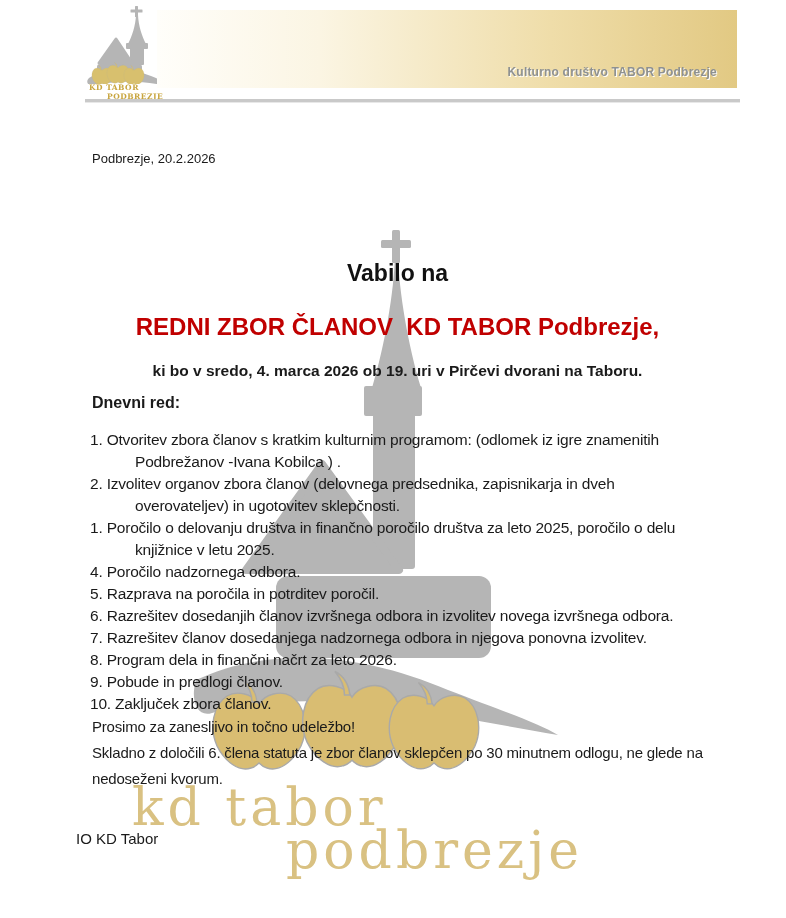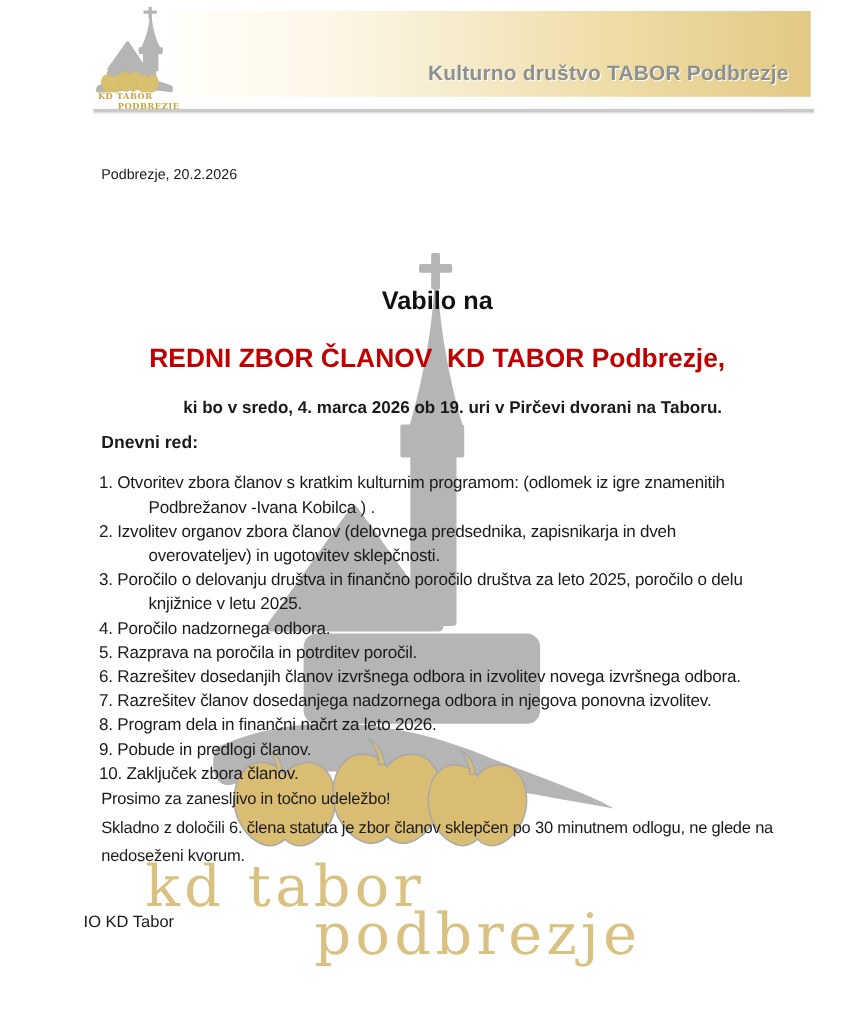--- a/index.html
+++ b/index.html
@@ -10,40 +10,40 @@
   
   .logo-wrap{left:86px;top:6px;width:102px;height:100px;}
   .logo-text{position:absolute;color:#c8a53f;font-family:"DejaVu Serif",serif;
              font-size:7.5px;font-weight:bold;letter-spacing:.5px;white-space:nowrap;}
   .logo-t1{left:3px;top:77px;}
   .logo-t2{left:21px;top:86px;}
   .banner{left:157px;top:10px;width:580px;height:78px;
           background:linear-gradient(90deg,#fffefa 0%,#fbf5e3 28%,#efdda9 68%,#e2c983 100%);
           display:flex;align-items:flex-end;justify-content:flex-end;
           padding:0 20px 9px 0;box-sizing:border-box;}
-  .banner-text{font-size:19px;font-weight:bold;color:#8e9192;
+  .banner-text{font-size:12px;font-weight:bold;color:#8e9192;
                text-shadow:1px 1px 0 rgba(255,255,255,.95);letter-spacing:.2px;}
   .header-rule{left:85px;top:99px;width:655px;height:3px;background:#c9c9c9;
                border-bottom:1px solid #e8e8e8;}
 
   
   .wm-svg{left:0;top:0;z-index:0;}
   .wm-text{position:absolute;z-index:0;color:#d9c182;font-family:"DejaVu Serif",serif;
            font-size:52px;letter-spacing:4px;white-space:nowrap;line-height:1;}
   .wm-line1{left:132px;top:781px;}
   .wm-line2{left:286px;top:824px;}
 
   
   .content{z-index:2;}
   .date-line{left:92px;top:151px;font-size:13px;}
   .doc-title{left:85px;top:260px;width:625px;text-align:center;
              font-size:23px;font-weight:bold;color:#111;}
   .doc-subtitle{left:85px;top:313px;width:625px;text-align:center;
                 font-size:24px;font-weight:bold;}
-  .doc-when{left:99px;top:362px;width:625px;text-align:center;
+  .doc-when{left:85px;top:362px;width:625px;text-align:center;
             font-size:15.5px;font-weight:bold;}
   .agenda-heading{left:92px;top:394px;font-size:16px;font-weight:bold;}
   .agenda{left:72px;top:429px;width:628px;font-size:15.5px;line-height:22px;
           letter-spacing:-0.2px;}
   .agenda-item{padding-left:63px;text-indent:-45px;}
   .closing{left:92px;top:714px;width:645px;font-size:15px;line-height:26px;
            letter-spacing:-0.2px;}
   .signature{left:76px;top:830px;font-size:15px;}
 </style>
 </head>
@@ -130,21 +130,21 @@
 
 <div class="abs doc-subtitle content" id="subtitle" style="color: rgb(192, 0, 0);">REDNI ZBOR ČLANOV&nbsp; KD TABOR Podbrezje,</div>
 
 <div class="abs doc-when content">ki bo v sredo, 4. marca 2026 ob 19. uri v Pirčevi dvorani na Taboru.</div>
 
 <div class="abs agenda-heading content">Dnevni red:</div>
 
 <div class="abs agenda content">
   <div class="agenda-item">1. Otvoritev zbora članov s kratkim kulturnim programom: (odlomek iz igre znamenitih Podbrežanov -Ivana Kobilca ) .</div>
   <div class="agenda-item">2. Izvolitev organov zbora članov (delovnega predsednika, zapisnikarja in dveh overovateljev) in ugotovitev sklepčnosti.</div>
-  <div class="agenda-item">3. Poročilo o delovanju društva in finančno poročilo društva za leto 2025, poročilo o delu knjižnice v letu 2025.</div>
+  <div class="agenda-item">1. Poročilo o delovanju društva in finančno poročilo društva za leto 2025, poročilo o delu knjižnice v letu 2025.</div>
   <div class="agenda-item">4. Poročilo nadzornega odbora.</div>
   <div class="agenda-item">5. Razprava na poročila in potrditev poročil.</div>
   <div class="agenda-item">6. Razrešitev dosedanjih članov izvršnega odbora in izvolitev novega izvršnega odbora.</div>
   <div class="agenda-item">7. Razrešitev članov dosedanjega nadzornega odbora in njegova ponovna izvolitev.</div>
   <div class="agenda-item">8. Program dela in finančni načrt za leto 2026.</div>
   <div class="agenda-item">9. Pobude in predlogi članov.</div>
   <div class="agenda-item">10. Zaključek zbora članov.</div>
 </div>
 
 <div class="abs closing content">

